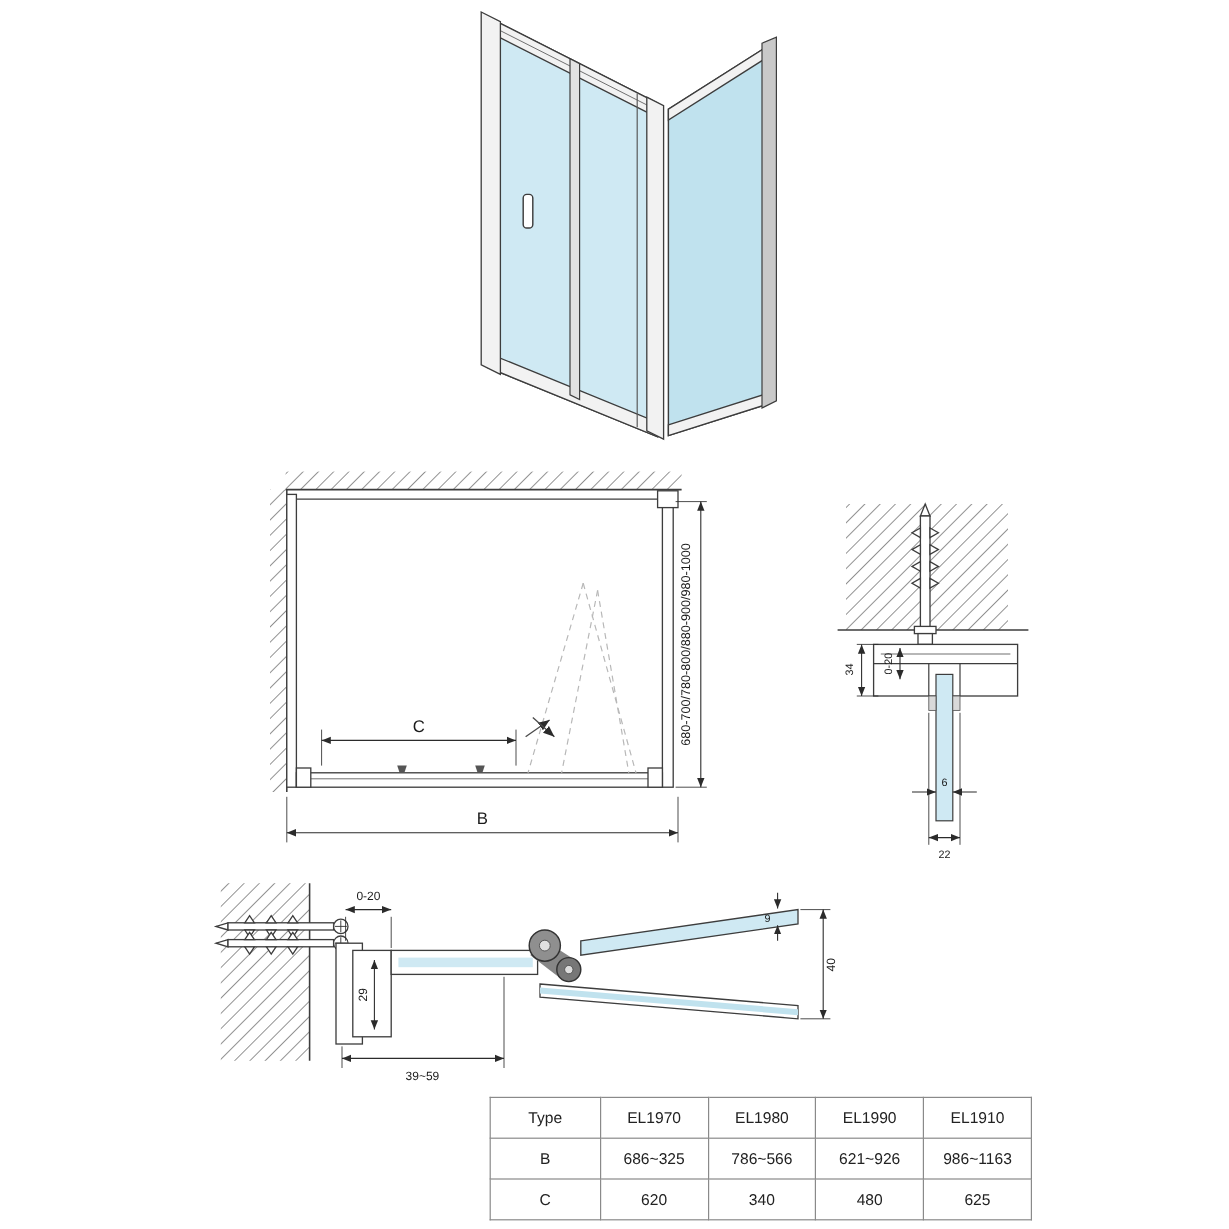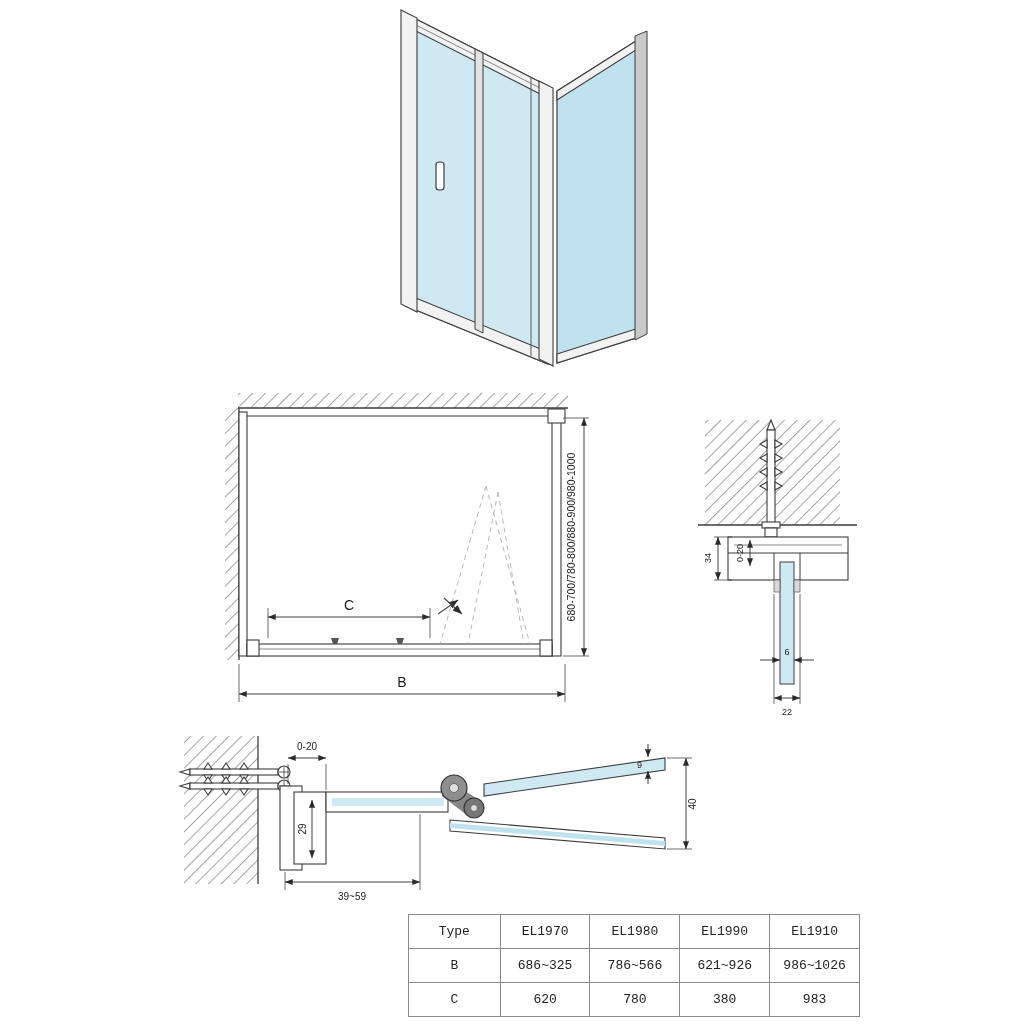--- a/index.html
+++ b/index.html
@@ -236,41 +236,41 @@
       <line x1="526" y1="30" x2="526" y2="121" class="dim" marker-start="url(#mP)" marker-end="url(#mP)"></line>
       <text x="536" y="76" font-size="10" text-anchor="middle" transform="rotate(-90 536 76)">40</text>
     </g>
     <g>
       <line x1="488" y1="16" x2="488" y2="29" class="dim" marker-end="url(#mP)"></line>
       <line x1="488" y1="56" x2="488" y2="43" class="dim" marker-end="url(#mP)"></line>
       <text x="482" y="40" font-size="9" text-anchor="end">9</text>
     </g>
   </svg>
 
-  <div class="abs" style="left:408px; top:914px;font-family:Liberation Mono, monospace;">
+  <div class="abs" style="left:408px; top:914px;">
     <table class="spec">
       <tbody>
         <tr>
           <td>Type</td>
           <td>EL1970</td>
           <td>EL1980</td>
           <td>EL1990</td>
           <td>EL1910</td>
         </tr>
         <tr>
           <td>B</td>
           <td>686~325</td>
           <td>786~566</td>
           <td>621~926</td>
-          <td>986~1026</td>
+          <td>986~1163</td>
         </tr>
         <tr>
           <td>C</td>
           <td>620</td>
-          <td>780</td>
-          <td>380</td>
-          <td>983</td>
+          <td>340</td>
+          <td>480</td>
+          <td>625</td>
         </tr>
       </tbody>
     </table>
   </div>
 
 </div>
 
 </body></html>

